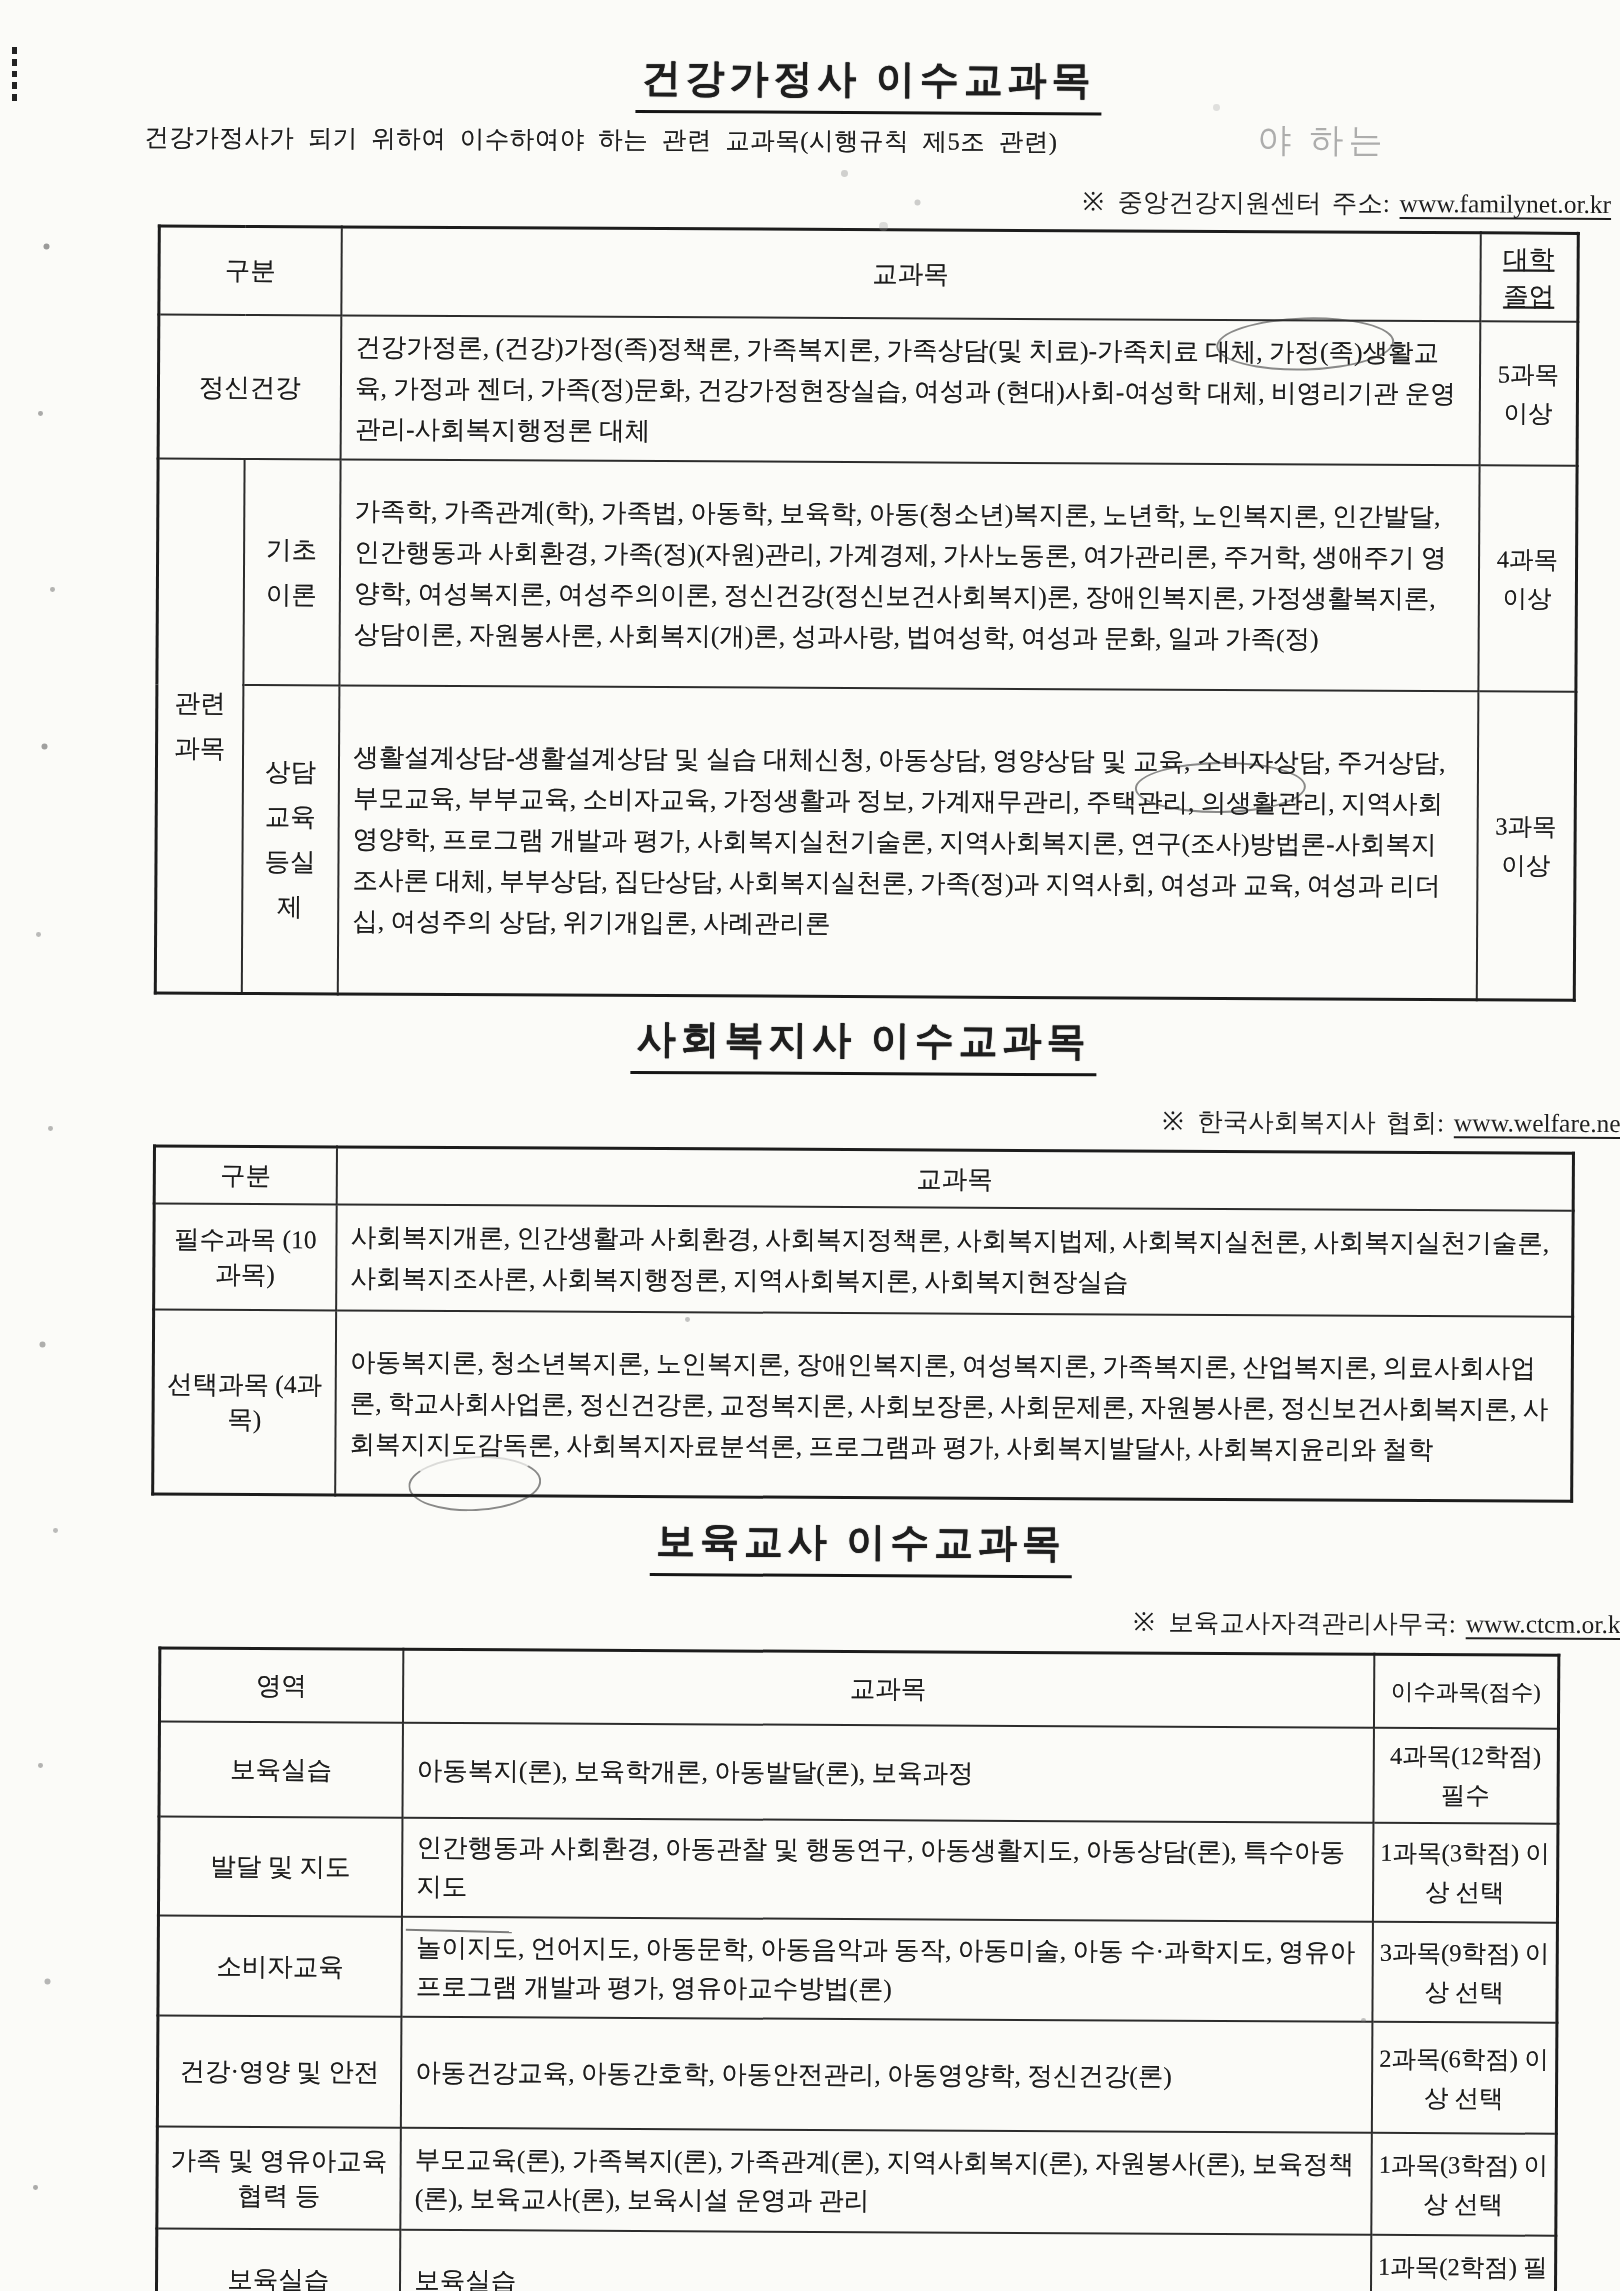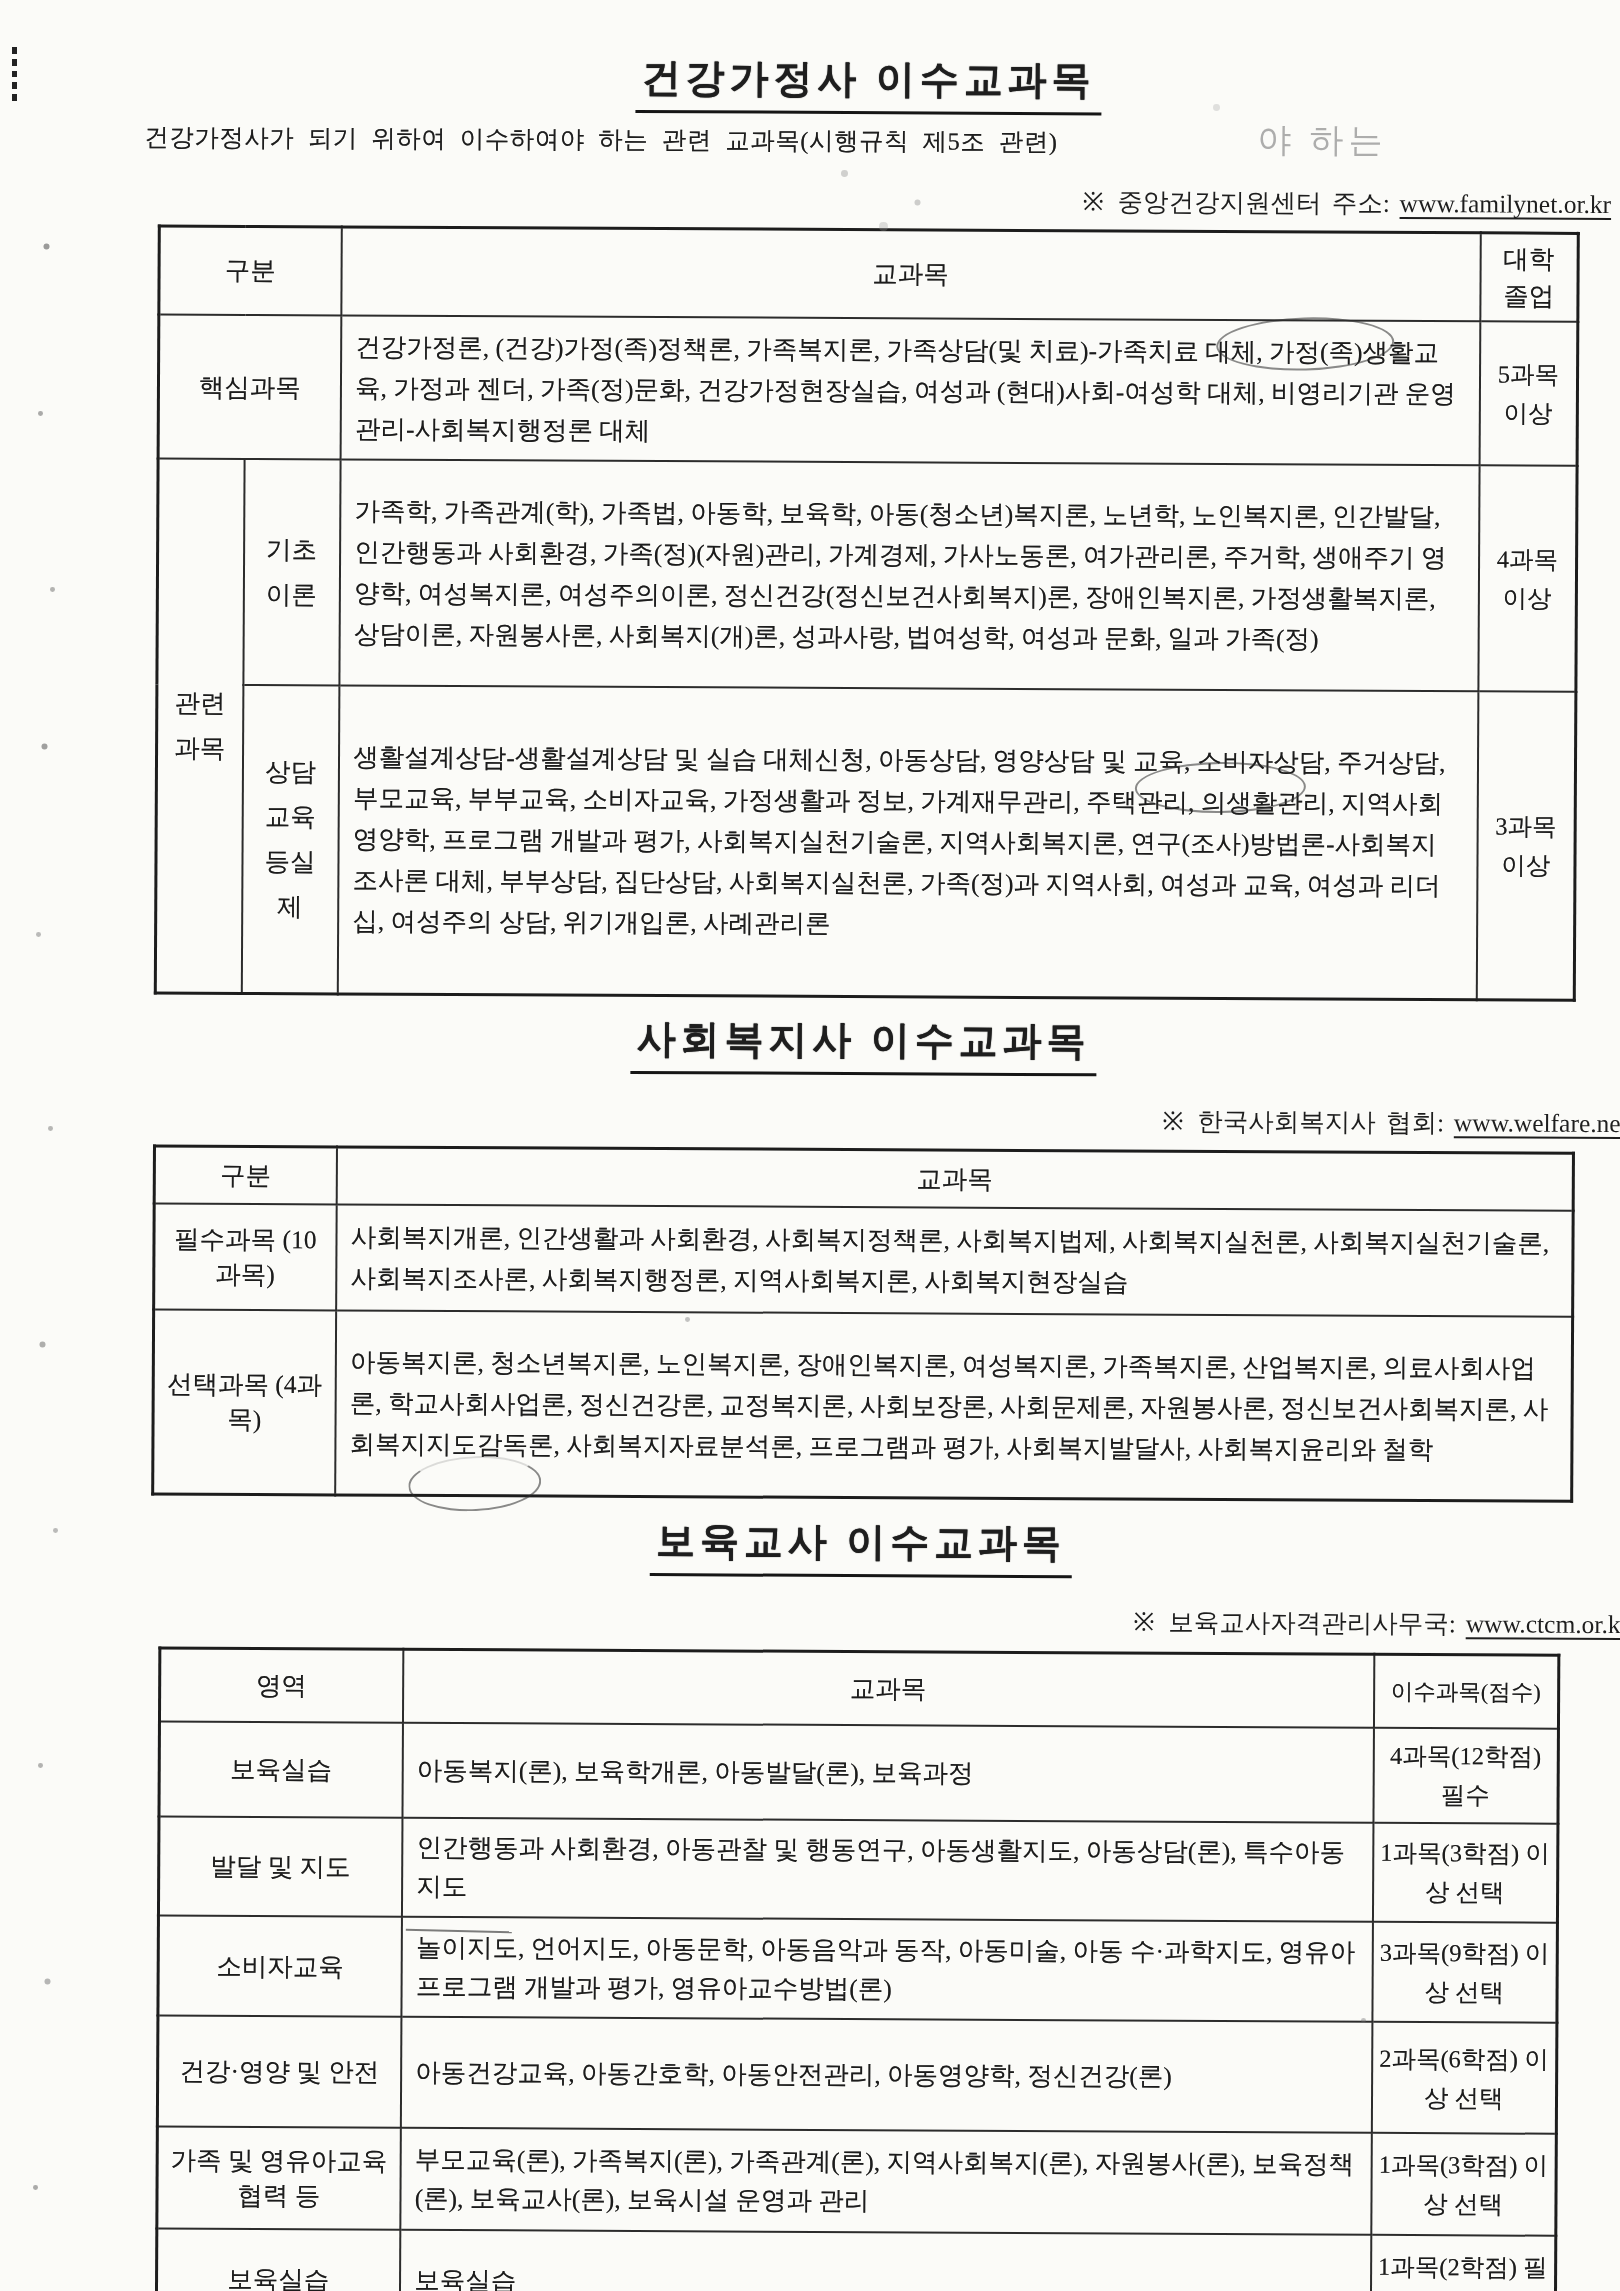--- a/index.html
+++ b/index.html
@@ -85,21 +85,21 @@
   .t2 .r-req td{height:84px;}
   .t2 .r-sel td{height:163px;}
   .t3 .hdr th{height:59px;}
   .t3 .courses{line-height:39px;}
   .t3 .r1 td{height:73px;}
   .t3 .r2 td{height:78px;}
   .t3 .r3 td{height:76px;}
   .t3 .r4 td{height:90px;}
   .t3 .r5 td{height:80px;}
   .t3 .r6 td{height:80px;}
-  .grad-head{line-height:37px;}
+  .grad-head{line-height:37px;text-decoration:underline;}
   .sec2-title{margin-top:15.7px;}
   .sec3-title{margin-top:15.7px;}
   
   .pen-ellipse{
     position:absolute;
     border:2.5px solid rgba(45,45,45,.55);
     border-radius:50%;
   }
   .el1{left:1218px;top:314px;width:174px;height:49px;transform:rotate(-2deg);}
   .el2{left:1139px;top:759px;width:167px;height:47px;transform:rotate(-1deg);}
@@ -161,21 +161,21 @@
           <col style="width:1139px">
           <col style="width:98px">
         </colgroup>
       <tbody>
           <tr class="hdr">
         <th colspan="2">구분</th>
         <th>교과목</th>
         <th class="grad-head">대학 졸업</th>
       </tr>
       <tr class="r-core">
-        <td colspan="2" class="lbl">핵심과목</td>
+        <td colspan="2" class="lbl">정신건강</td>
         <td class="courses">건강가정론, (건강)가정(족)정책론, 가족복지론, 가족상담(및 치료)-가족치료 대체, 가정(족)생활교육, 가정과 젠더, 가족(정)문화, 건강가정현장실습, 여성과 (현대)사회-여성학 대체, 비영리기관 운영관리-사회복지행정론 대체</td>
         <td class="req">5과목 이상</td>
       </tr>
       <tr class="r-basic">
         <td rowspan="2" class="lbl stack">관련과목</td>
         <td class="lbl stack">기초이론</td>
         <td class="courses">가족학, 가족관계(학), 가족법, 아동학, 보육학, 아동(청소년)복지론, 노년학, 노인복지론, 인간발달, 인간행동과 사회환경, 가족(정)(자원)관리, 가계경제, 가사노동론, 여가관리론, 주거학, 생애주기 영양학, 여성복지론, 여성주의이론, 정신건강(정신보건사회복지)론, 장애인복지론, 가정생활복지론, 상담이론, 자원봉사론, 사회복지(개)론, 성과사랑, 법여성학, 여성과 문화, 일과 가족(정)</td>
         <td class="req">4과목 이상</td>
       </tr>
       <tr class="r-counsel">

